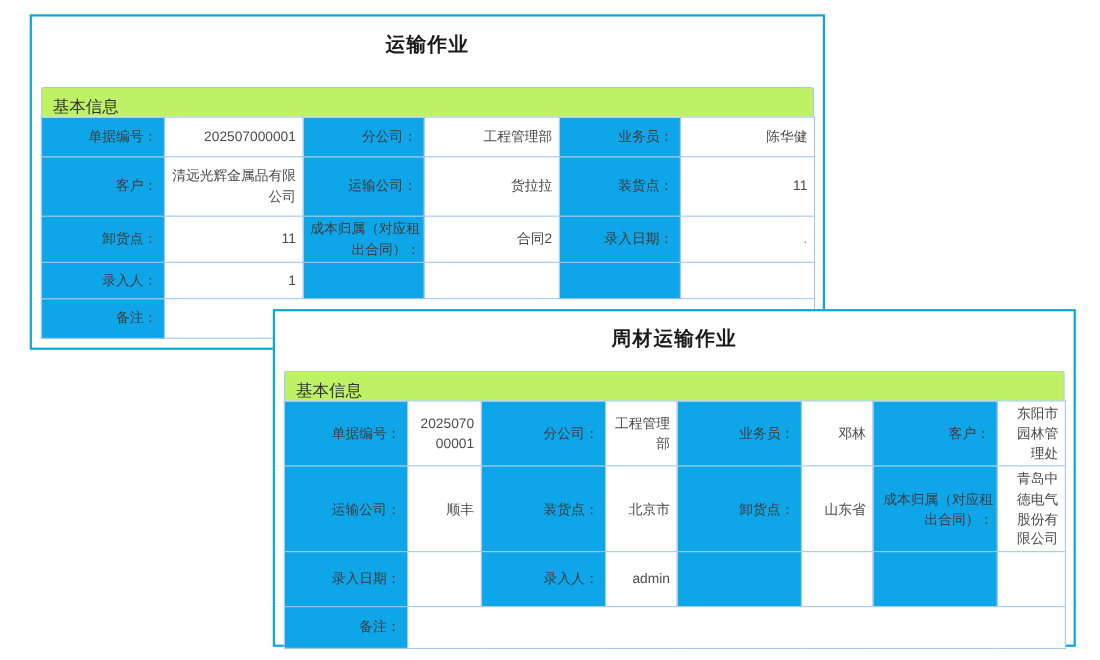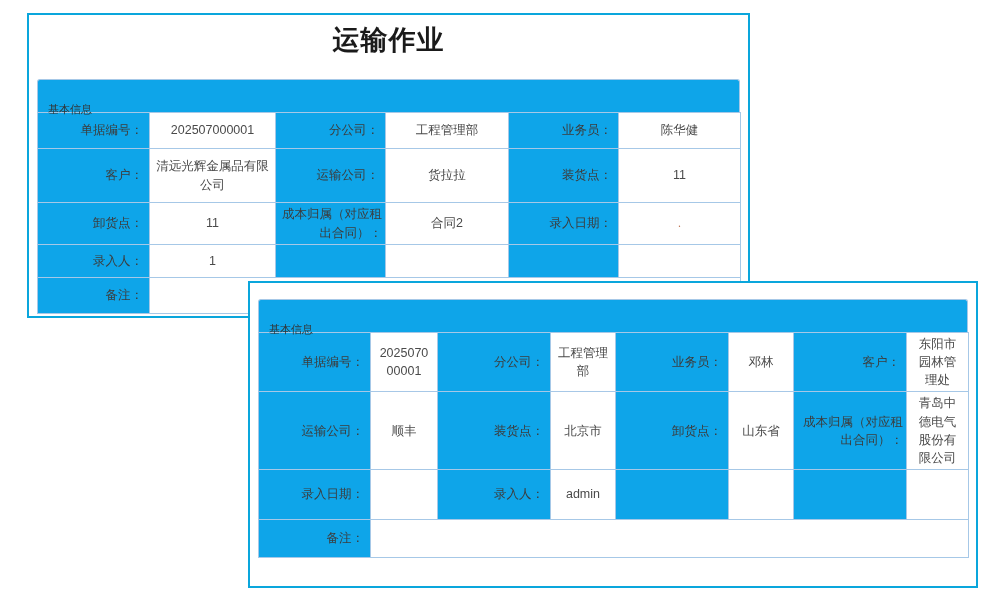--- a/index.html
+++ b/index.html
@@ -32,41 +32,41 @@
   }
   #panel-material-transport {
     left: 248px;
     top: 281px;
     width: 730px;
     height: 307px;
     z-index: 2;
   }
   .panel-title {
     text-align: center;
-    font-size: 27px;
+    font-size: 18px;
     font-weight: bold;
     color: #1a1a1a;
     letter-spacing: 1px;
     margin-top: 12px;
     line-height: 26px;
   }
   .section {
     margin: 0 8px;
   }
   #panel-transport .section { margin-top: 26px; }
   #panel-material-transport .section { margin-top: 16px; }
   .section-bar {
-    background: #0ea5e9;
+    background: #bef264;
     border: 1px solid #a6c8e7;
     border-bottom: none;
     border-radius: 3px 3px 0 0;
-    padding: 16px 10px;
+    padding: 4px 10px;
     height: 27px;
     line-height: 27px;
-    font-size: 11px;
+    font-size: 15px;
     color: #333333;
     box-sizing: border-box;
   }
   table.form-table {
     width: 100%;
     border-collapse: collapse;
     table-layout: fixed;
     font-size: 12.5px;
     color: #4a4a4a;
   }
@@ -77,21 +77,21 @@
     box-sizing: border-box;
     line-height: 1.45;
   }
   td.lbl {
     background: #0ea5e9;
     text-align: right;
     color: #3c3c3c;
   }
   td.val {
     background: #ffffff;
-    text-align: center;
+    text-align: right;
     word-break: break-all;
   }
   td.val { padding-left: 8px; }
   .tiny-dot { color: #c07a5a; }
 </style>
 </head>
 <body>
 
 <div class="stage">
 
@@ -146,20 +146,21 @@
         <tr style="height:36px">
           <td class="lbl">备注：</td>
           <td class="val" colspan="5"></td>
         </tr>
       </tbody>
         </table>
     </div>
   </div>
 
   <div class="panel" id="panel-material-transport">
+    <div class="panel-title">周材运输作业</div>
 
     <div class="section">
       <div class="section-bar">基本信息</div>
 
       <table class="form-table">
         <colgroup>
           <col style="width:112px">
             <col style="width:67px">
           <col style="width:113px">
             <col style="width:65px">

